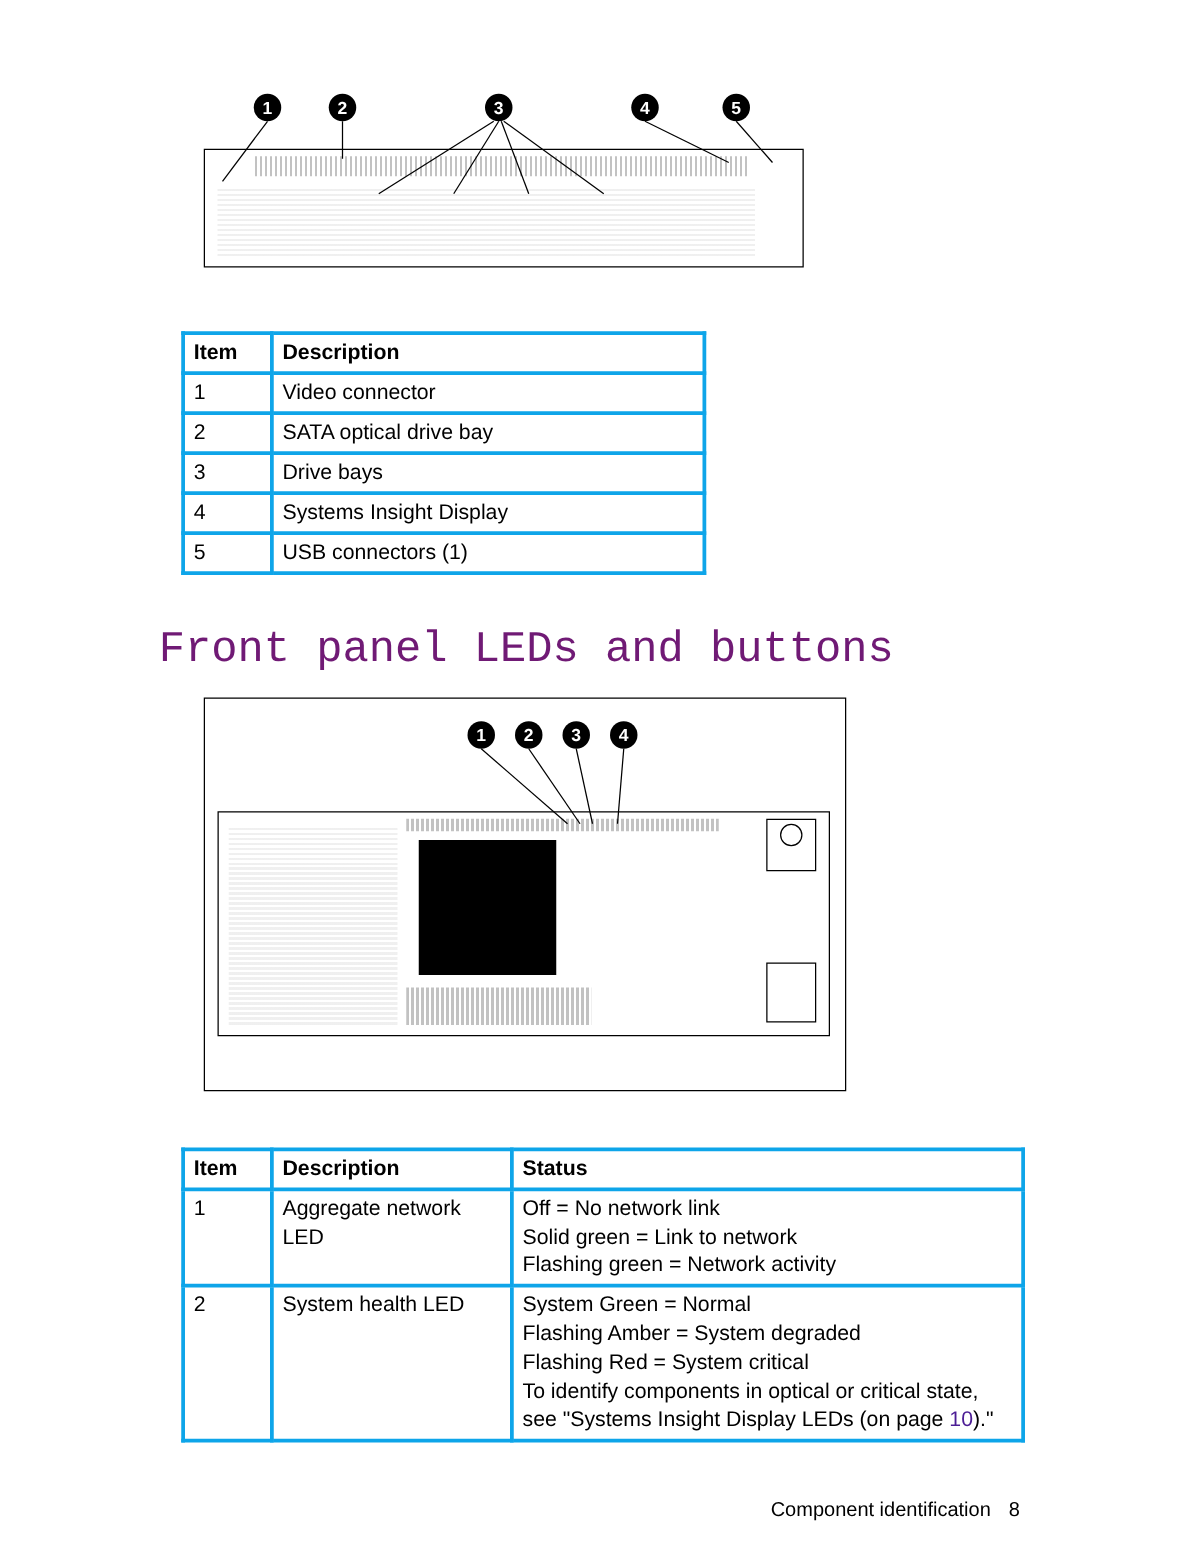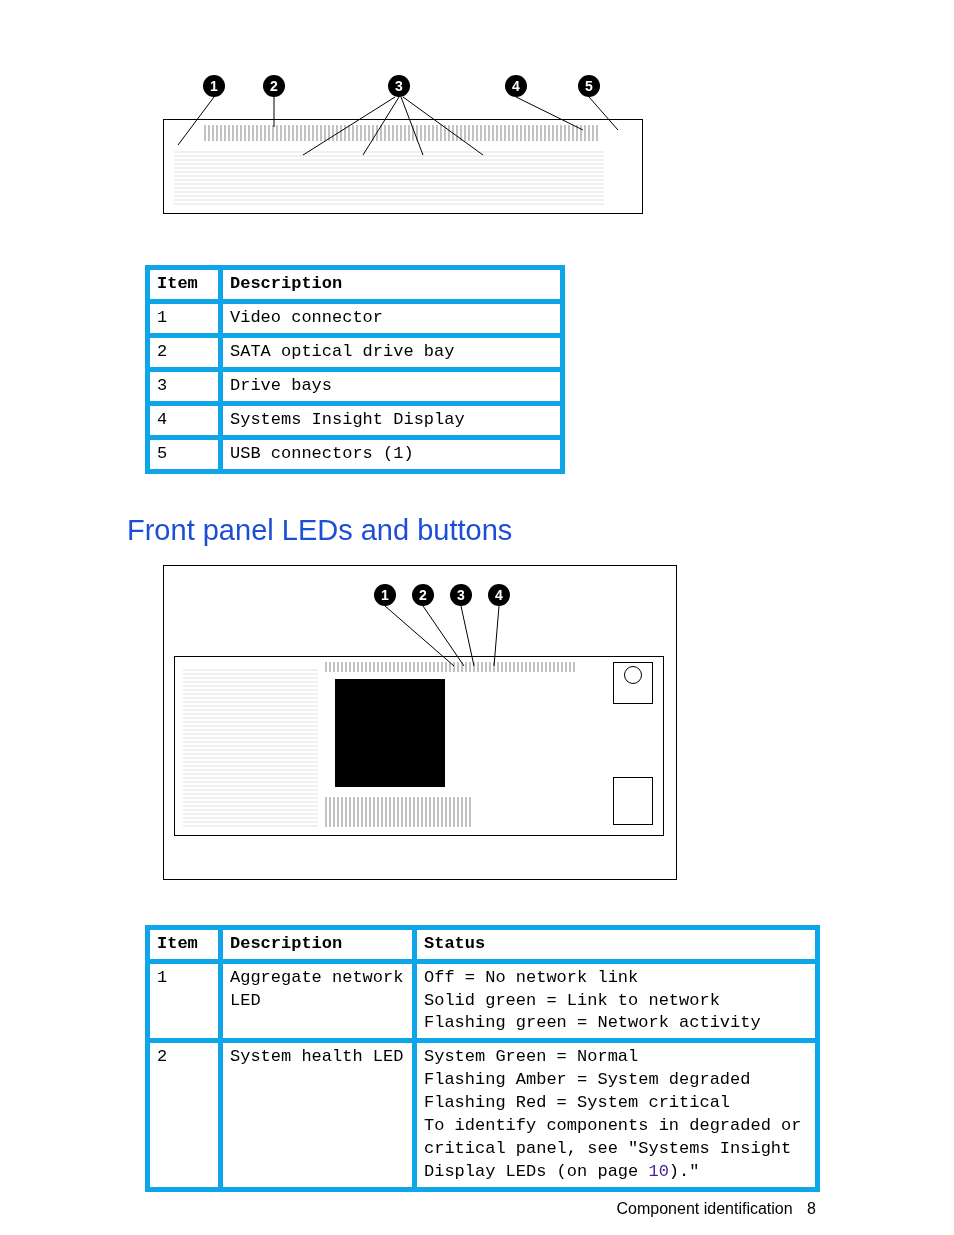--- a/index.html
+++ b/index.html
@@ -79,45 +79,45 @@
     position: absolute;
     background: repeating-linear-gradient(0deg,#ccc 0 2px,#fff 2px 4px);
     opacity: .3;
   }
 
   table {
     border-collapse: collapse;
     margin-bottom: 40px;
   }
   th, td {
-    border: 5px solid #0ea5e9;
+    border: 3px solid #0ea5e9;
     padding: 3px 7px 3px 7px;
     text-align: left;
     vertical-align: top;
     font-size: 17px;
-    font-family: Liberation Mono, monospace;
+    font-family: Liberation Sans, sans-serif;
     font-stretch: condensed;
     line-height: 1.35;
   }
   th {
     font-weight: bold;
   }
   .t1 { width: 420px; }
   .t1 .c1 { width: 54px; }
   .t1 .c2 { }
   .t2 { width: 675px; }
   .t2 .c1 { width: 54px; }
   .t2 .c2 { width: 175px; }
   .t2 .c3 { }
 
   h2.section {
-    font-family: Liberation Sans, sans-serif;
+    font-family: Liberation Mono, monospace;
     font-weight: normal;
-    color: #1d4ed8;
-    font-size: 29px;
+    color: #701a75;
+    font-size: 35px;
     margin: 0 0 0 -18px;
     letter-spacing: 0px;
   }
   .link { color: #4c1d95; }
 
   .footer {
     position: absolute;
     right: 138px;
     top: 1160px;
     font-size: 16px;
@@ -233,21 +233,21 @@
         <span>Flashing green = Network activity</span>
       </td>
     </tr>
     <tr>
       <td>2</td>
       <td>System health LED</td>
       <td>
         <span>System Green = Normal</span><br>
         <span>Flashing Amber = System degraded</span><br>
         <span>Flashing Red = System critical</span><br>
-        <span>To identify components in degraded or critical panel, see "Systems Insight Display LEDs (on page </span><span class="link">10</span><span>)."</span>
+        <span>To identify components in optical or critical state, see "Systems Insight Display LEDs (on page </span><span class="link">10</span><span>)."</span>
       </td>
     </tr>
   </tbody>
     </table>
 
 </div>
 
 <div class="footer">
   <span>Component identification</span>
   <span class="pn">8</span>

